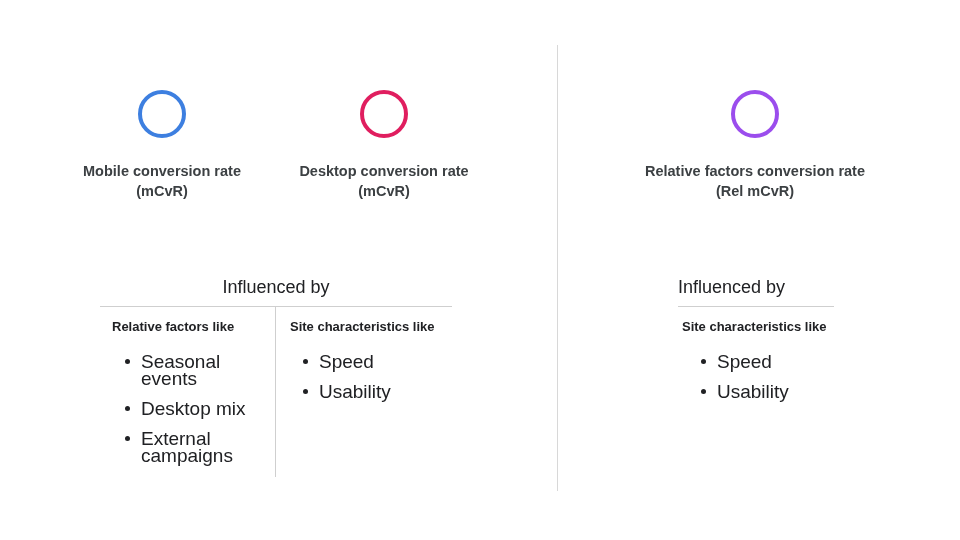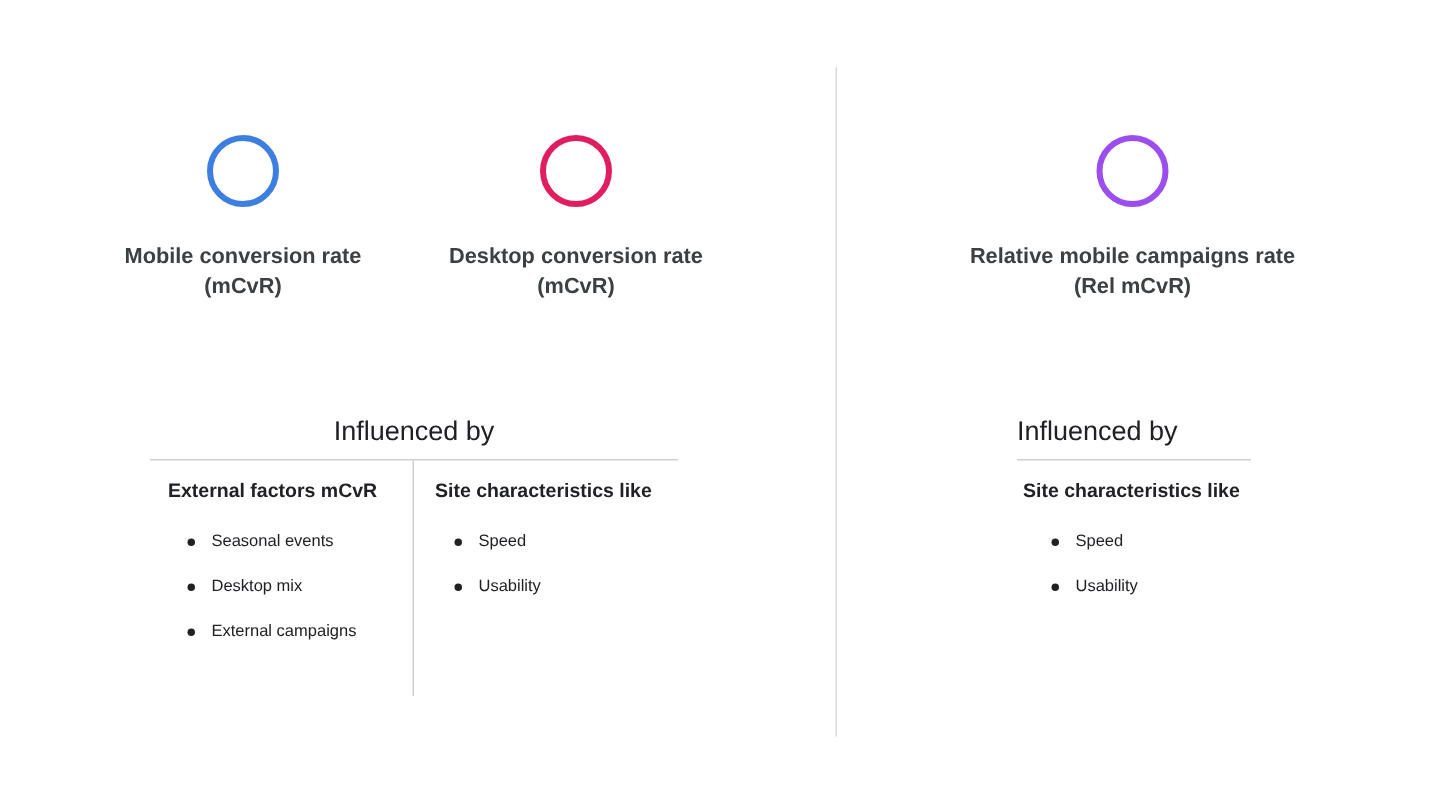--- a/index.html
+++ b/index.html
@@ -119,21 +119,21 @@
     line-height: 18px;
   }
 
   ul.bullets {
     list-style: none;
     margin: 17px 0 0 0;
     padding: 0;
   }
   ul.bullets li {
     position: relative;
-    font-size: 11px;
+    font-size: 19px;
     color: #202124;
     line-height: 17px;
     padding-left: 29px;
     margin-bottom: 13px;
   }
   ul.bullets li::before {
     content: "";
     position: absolute;
     left: 13px;
     top: 6px;
@@ -162,40 +162,40 @@
     <div class="ring" style="border-color: rgb(224, 30, 95);"></div>
     <div class="caption">Desktop conversion rate
 (mCvR)</div>
   </div>
 
   <div class="influence" id="influence-left">
     <div class="infl-title">Influenced by</div>
     <div class="rule"></div>
     <div class="cols">
       <div class="col col-left">
-        <div class="col-heading">External factors mCvR</div>
+        <div class="col-heading">Relative factors like</div>
         <ul class="bullets">
           <li>Seasonal events</li>
           <li>Desktop mix</li>
           <li>External campaigns</li>
         </ul>
       </div>
       <div class="col col-right">
         <div class="col-heading">Site characteristics like</div>
         <ul class="bullets">
           <li>Speed</li>
           <li>Usability</li>
         </ul>
       </div>
     </div>
   </div>
 
   <div class="metric" id="metric-relmcvr">
     <div class="ring" style="border-color: rgb(155, 77, 237);"></div>
-    <div class="caption">Relative mobile campaigns rate
+    <div class="caption">Relative factors conversion rate
 (Rel mCvR)</div>
   </div>
 
   <div class="influence" id="influence-right">
     <div class="infl-title">Influenced by</div>
     <div class="rule"></div>
     <div class="cols">
       <div class="col col-single">
         <div class="col-heading">Site characteristics like</div>
         <ul class="bullets indent">

